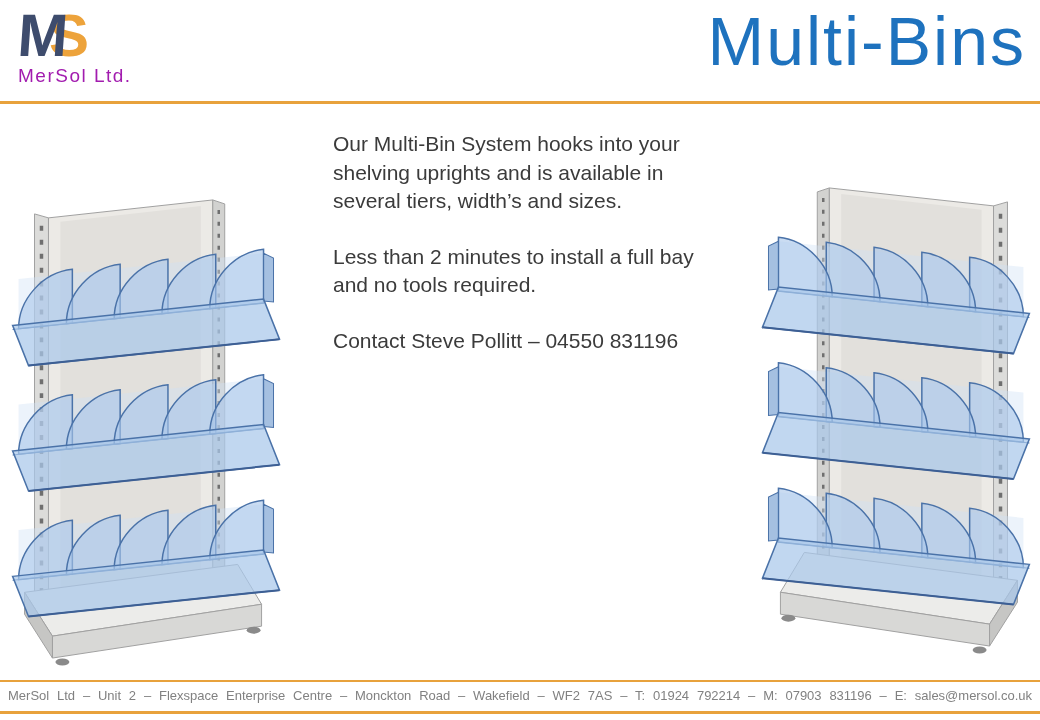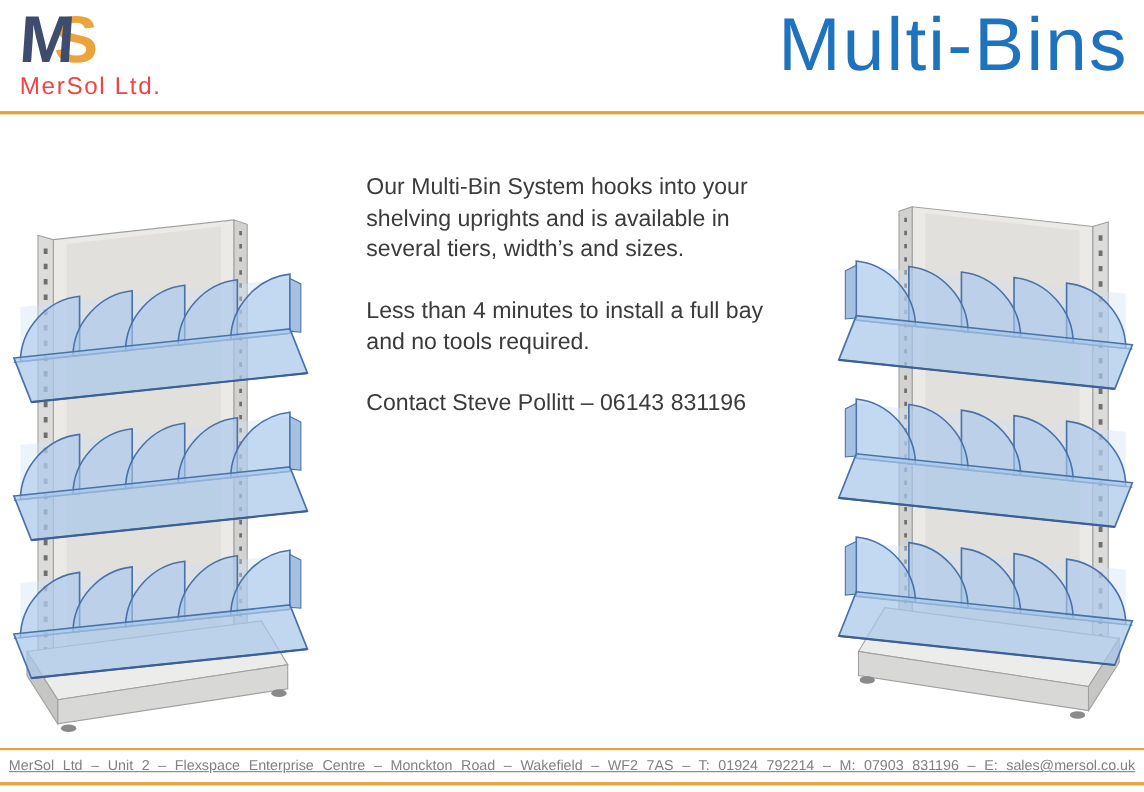--- a/index.html
+++ b/index.html
@@ -15,44 +15,44 @@
   html,body{margin:0;padding:0;}
   body{
     width:1040px;height:720px;position:relative;overflow:hidden;
     background:#ffffff;font-family:"Liberation Sans", sans-serif;
   }
   
   .logo{position:absolute;left:18px;top:4px;}
   .logo-letters{font-weight:700;font-size:60px;line-height:1.05;letter-spacing:-2px;display:flex;}
   .logo-m{color:var(--logo_navy,#3E4C6D);transform:skewX(-4deg);display:inline-block;}
   .logo-s{color:var(--logo_orange,#EDA33B);margin-left:-17px;display:inline-block;}
-  .logo-company{font-size:22px;color:#ef4444;margin-top:-2px;letter-spacing:1.5px;}
+  .logo-company{font-size:19px;color:#a21caf;margin-top:-2px;letter-spacing:1.5px;}
   .page-title{
     position:absolute;right:14px;top:4px;font-size:68px;font-weight:300;
     color:var(--title_blue,#1E72BE);letter-spacing:2px;line-height:1.1;white-space:nowrap;
   }
   .header-line{position:absolute;left:0;top:101px;width:1040px;height:3px;background:var(--accent_orange,#E8A23C);}
   
   .copy{position:absolute;left:333px;top:130px;width:392px;color:var(--text_dark,#3B3B3B);
-        font-size:21px;line-height:1.36;margin-top:26px;}
+        font-size:21px;line-height:1.36;}
   .copy p{margin:0 0 27px 0;}
   
   .illo{position:absolute;width:300px;height:478px;}
   .illo-left{left:8px;top:188px;}
   .illo-right{left:734px;top:176px;}
   .fan{fill:var(--bin_blue,#A9C7EA);fill-opacity:.62;stroke:#4a72a8;stroke-width:1.5;}
   .tray{fill:var(--bin_blue,#A9C7EA);fill-opacity:.72;stroke:#4a72a8;stroke-width:1.5;}
   .bin-back{fill:#cfe0f4;fill-opacity:.4;stroke:none;}
   .metal{stroke:#a0a0a0;stroke-width:1;}
   
   .footer-line-top{position:absolute;left:0;top:680px;width:1040px;height:2px;background:var(--accent_orange,#E8A23C);}
   .footer-line-bottom{position:absolute;left:0;top:711px;width:1040px;height:3px;background:var(--accent_orange,#E8A23C);}
   .footer-text{
     position:absolute;left:8px;top:688px;width:1024px;font-size:13px;
-    color:var(--footer_grey,#818181);text-align:justify;text-align-last:justify;white-space:normal;text-decoration:underline;
+    color:var(--footer_grey,#818181);text-align:justify;text-align-last:justify;white-space:normal;
   }
 </style>
 </head>
 <body>
 
 <svg width="0" height="0" style="position:absolute" aria-hidden="true">
   <defs>
     <g id="bin-tier">
       <polygon class="bin-back" points="6,8 252,8 252,56 6,56"></polygon>
       <line x1="0" y1="58" x2="252" y2="58" stroke="#4a72a8" stroke-width="1"></line>
@@ -105,19 +105,19 @@
 </svg>
 
 <svg class="illo illo-right" viewBox="0 0 300 480" role="img" aria-label="Three-tier Multi-Bin shelving unit, angled right view">
   <g transform="translate(300,0) scale(-1,1)">
     <use href="#shelf-unit"></use>
   </g>
 </svg>
 
 <div class="copy">
   <p>Our Multi-Bin System hooks into your shelving uprights and is available in several tiers, width’s and sizes.</p>
-  <p>Less than 4 minutes to install a full bay and no tools required.</p>
-  <p>Contact Steve Pollitt – 06143 831196</p>
+  <p>Less than 2 minutes to install a full bay and no tools required.</p>
+  <p>Contact Steve Pollitt – 04550 831196</p>
 </div>
 
 <div class="footer-line-top"></div>
 <div class="footer-text">MerSol Ltd – Unit 2 – Flexspace Enterprise Centre – Monckton Road – Wakefield – WF2 7AS – T: 01924 792214 – M: 07903 831196 – E: sales@mersol.co.uk</div>
 <div class="footer-line-bottom"></div>
 
 </body></html>

